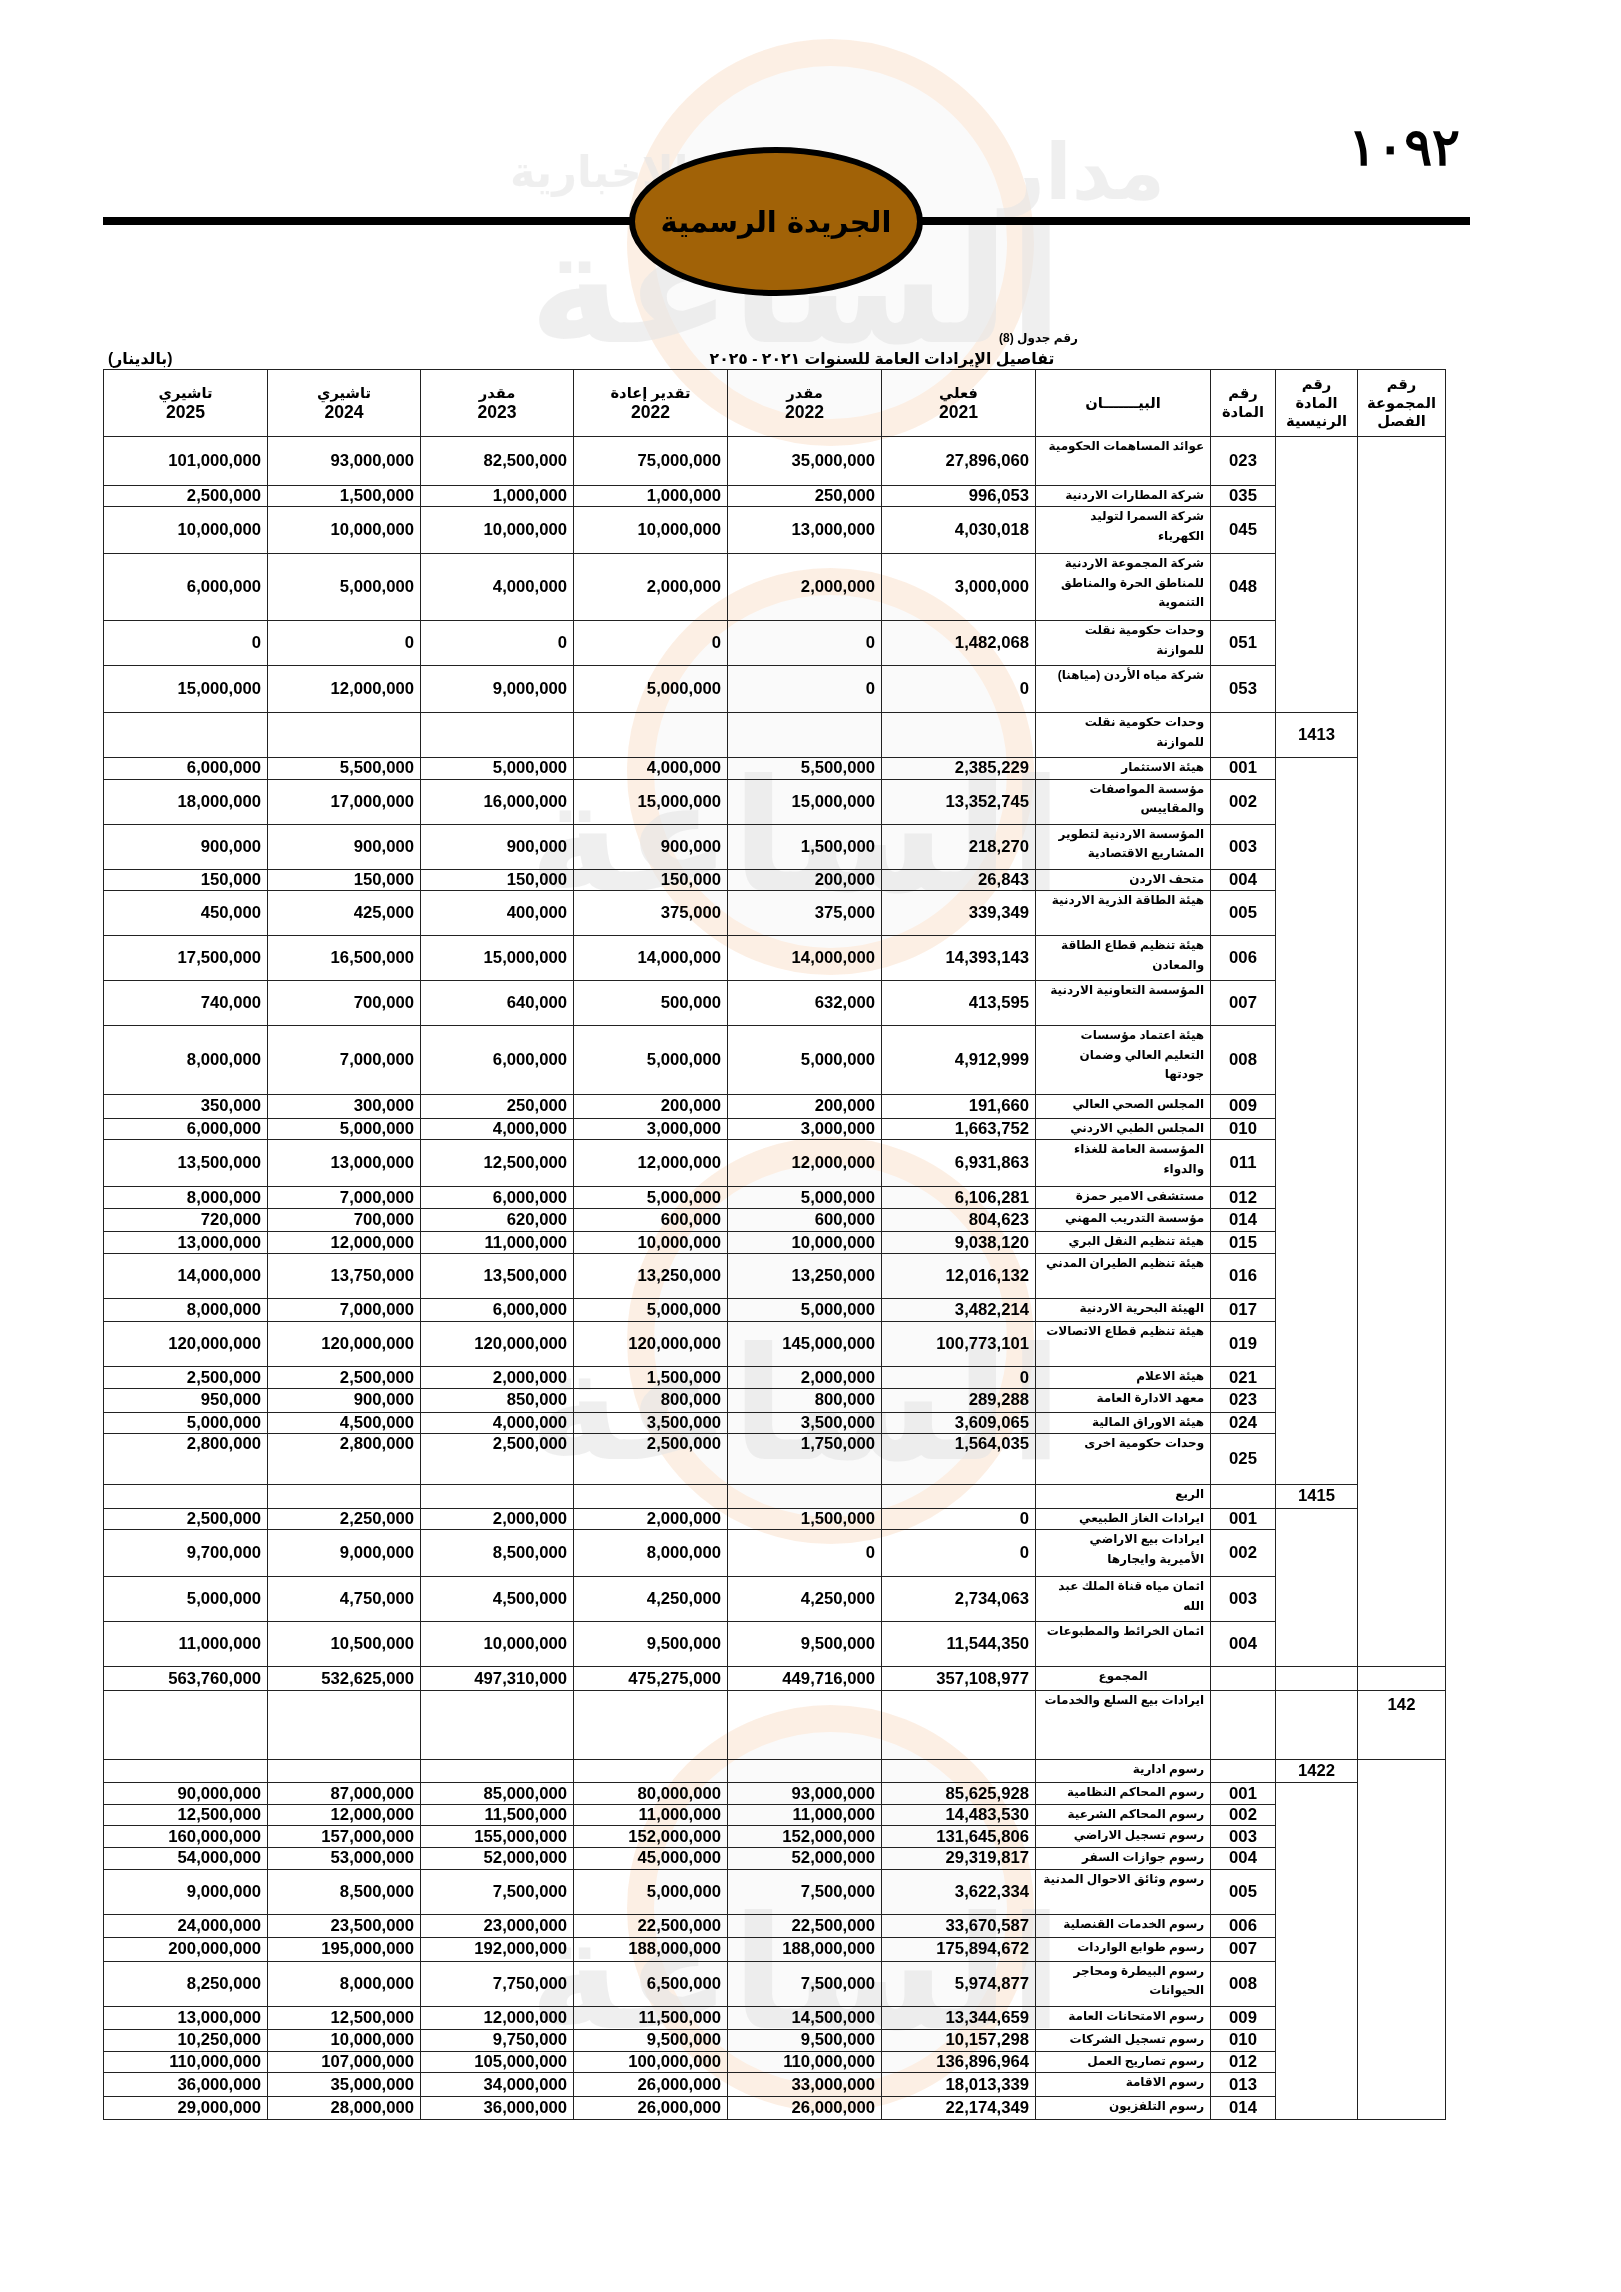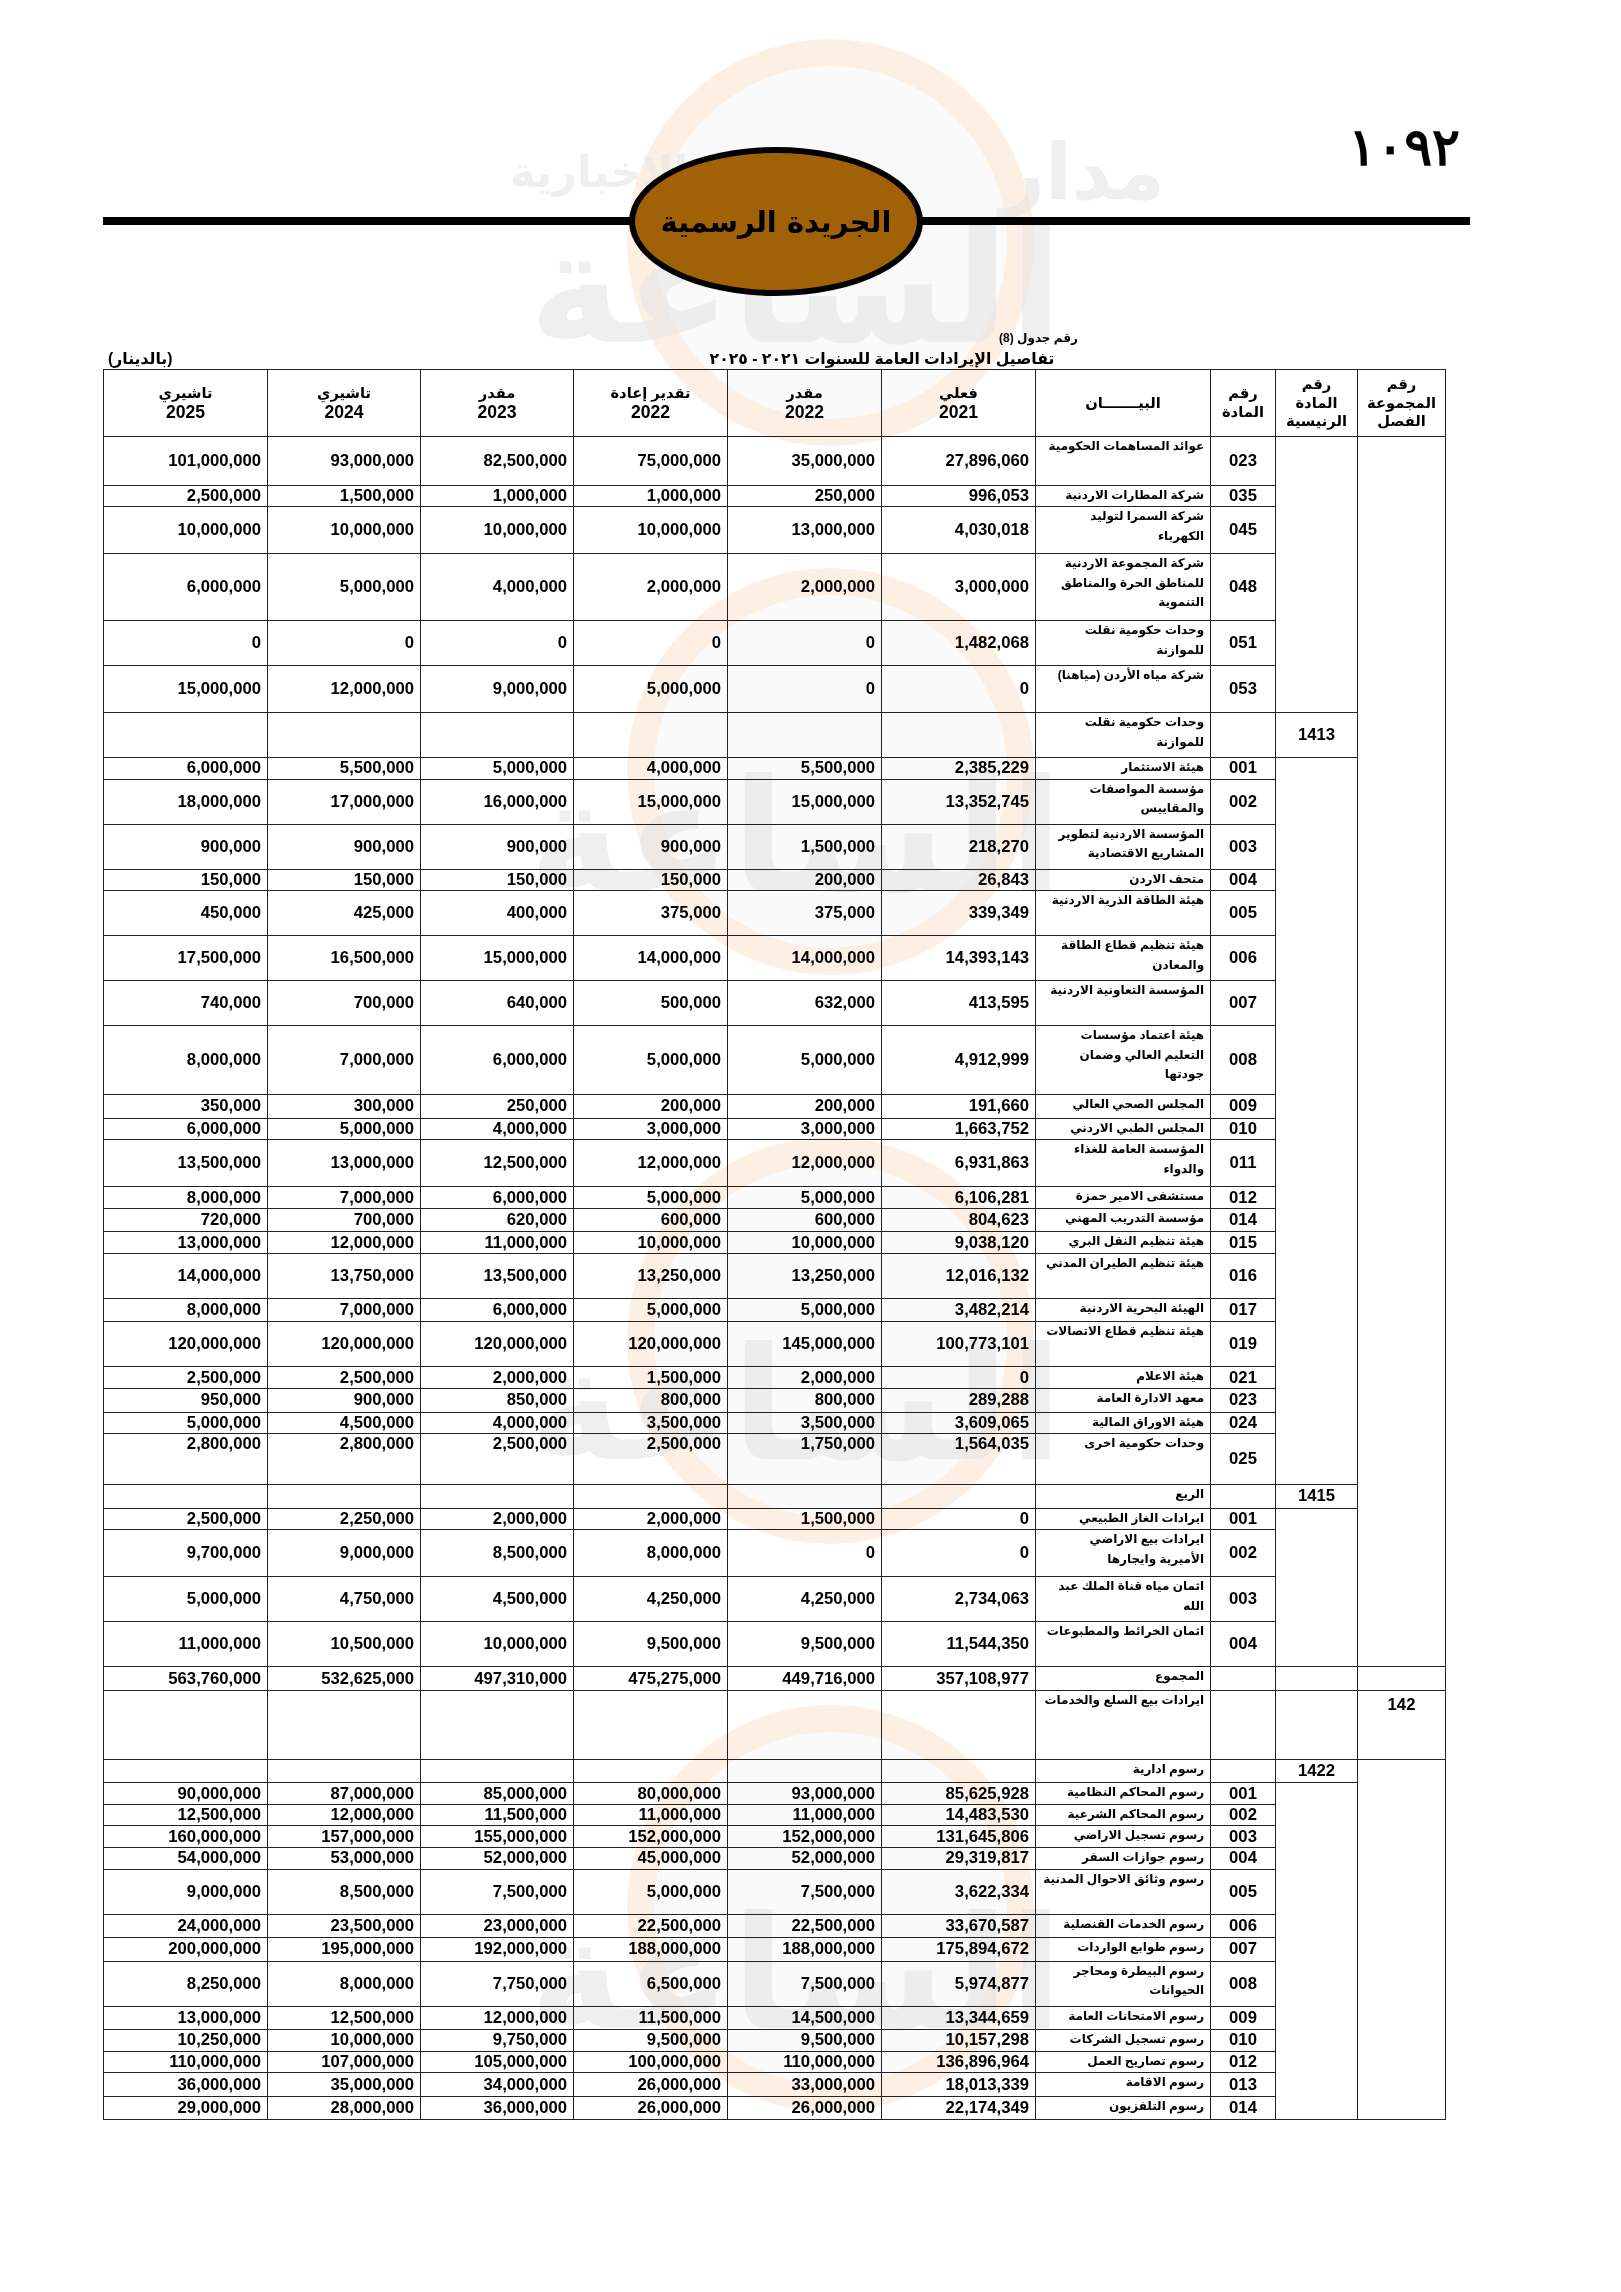--- a/index.html
+++ b/index.html
@@ -438,21 +438,21 @@
         <td class="lbl">اثمان الخرائط والمطبوعات</td>
         <td class="code">004</td>
       </tr>
       <tr style="height: 23.5px;">
         <td class="num">563,760,000</td>
         <td class="num">532,625,000</td>
         <td class="num">497,310,000</td>
         <td class="num">475,275,000</td>
         <td class="num">449,716,000</td>
         <td class="num">357,108,977</td>
-        <td class="lbl" style="text-align: right;">المجموع</td>
+        <td class="lbl" style="text-align: center;">المجموع</td>
         <td class="code"></td>
         <td class="grp" rowspan="1"></td>
         <td class="grp" rowspan="1"></td>
       </tr>
       <tr style="height: 69px;">
         <td class="num"></td>
         <td class="num"></td>
         <td class="num"></td>
         <td class="num"></td>
         <td class="num"></td>

